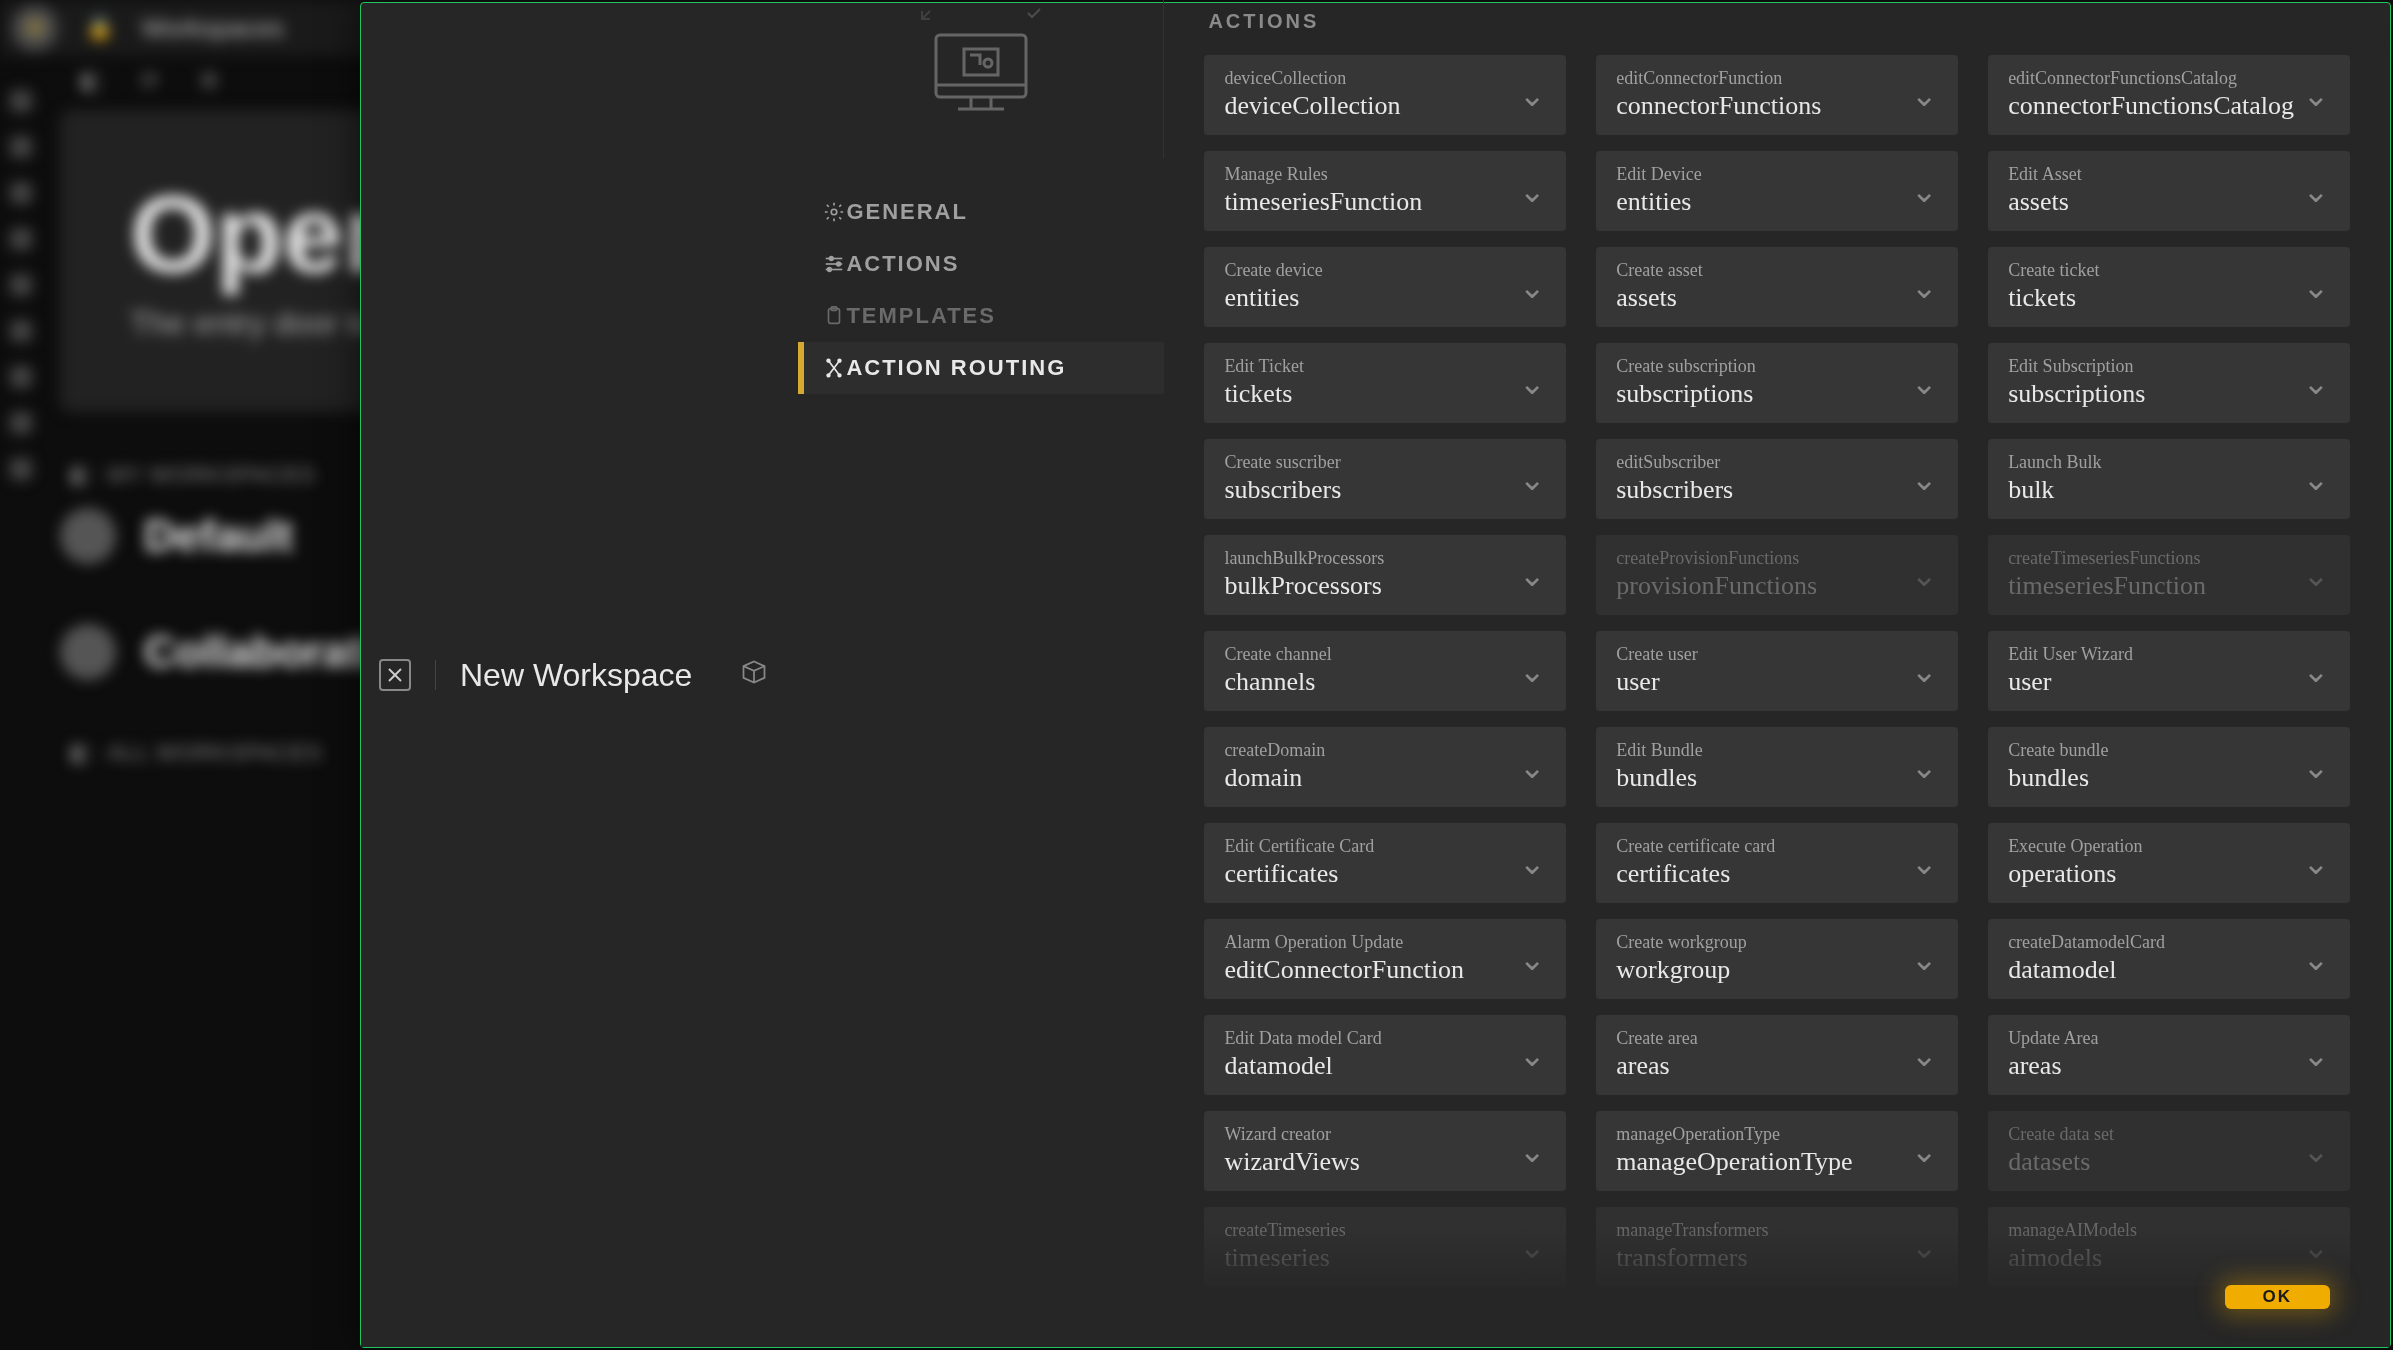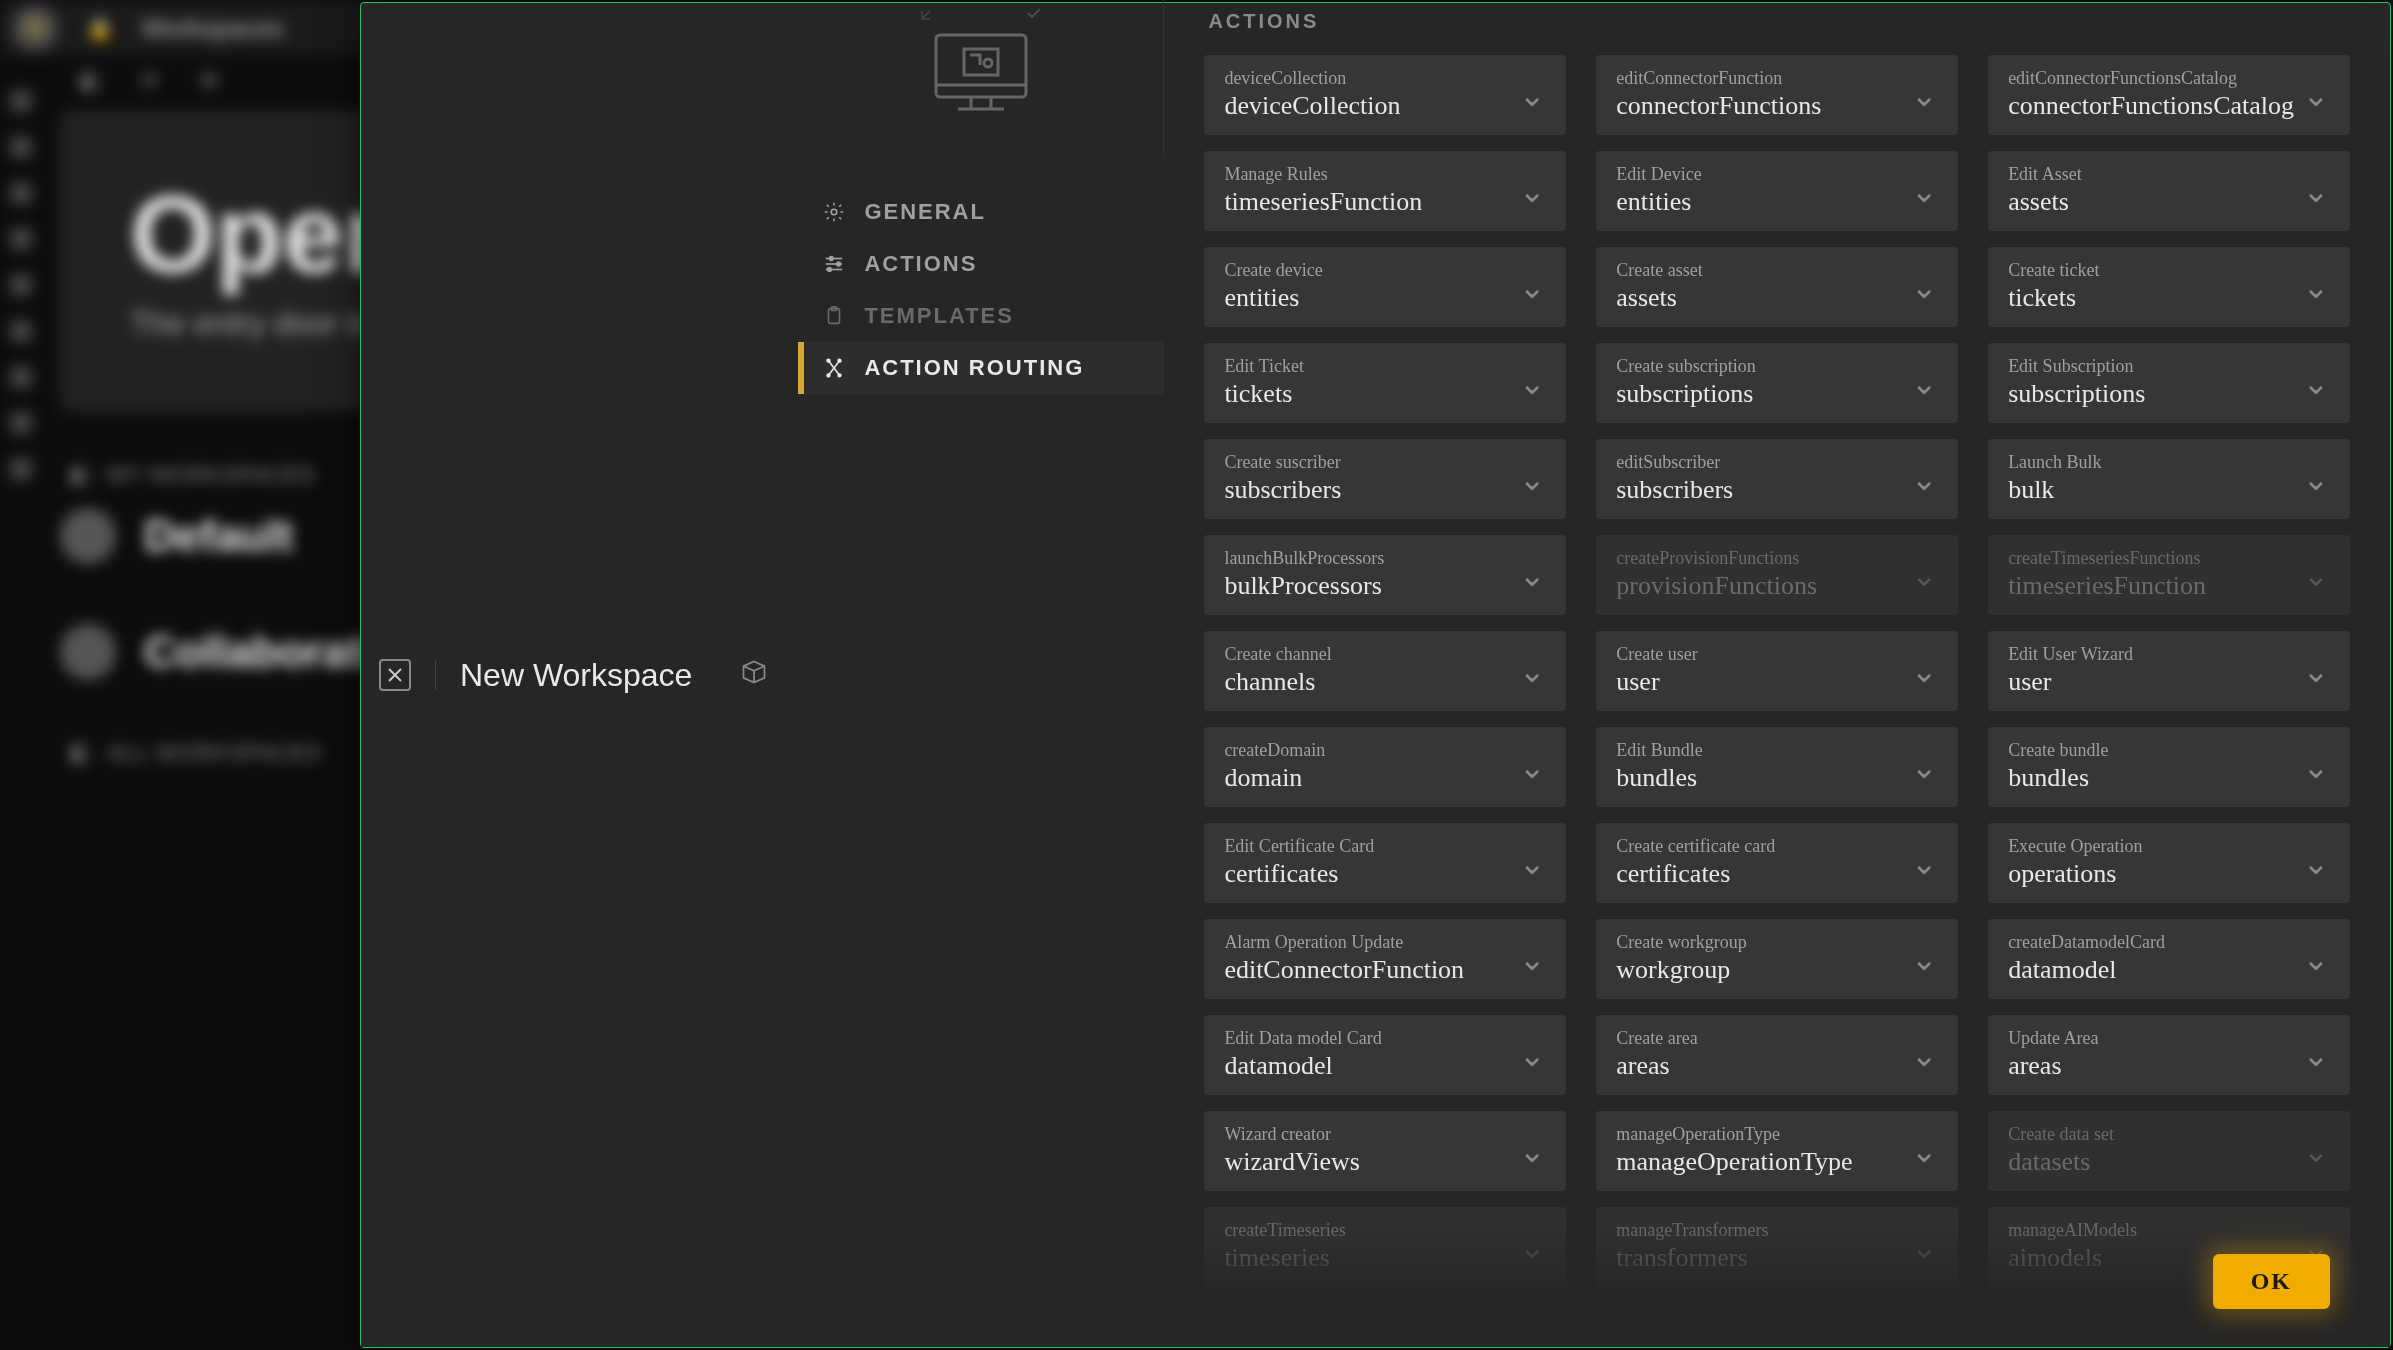--- a/index.html
+++ b/index.html
@@ -143,21 +143,20 @@
     border-right: 1px solid #333;
     position: relative;
   }
   .preview-svg { opacity: 0.55; }
 
   .nav-list { padding: 28px 0 0 0; }
   .nav-item {
     height: 52px;
     display: flex; align-items: center;
     padding: 0 0 0 24px;
-    gap: 18px;
     font-size: 22px; font-weight: 600; letter-spacing: 2px;
     color: var(--text-disabled);
     cursor: pointer;
     position: relative;
   }
   .nav-item.enabled { color: var(--text-secondary); }
   .nav-item.active {
     background: var(--bg-nav-active);
     color: var(--text-primary);
   }
@@ -231,26 +230,25 @@
     left: 0; right: 0; bottom: 0;
     height: 120px;
     background: linear-gradient(to bottom, rgba(38,38,38,0) 0%, rgba(38,38,38,0.9) 55%, rgba(38,38,38,1) 100%);
     pointer-events: none;
   }
   .ok-btn {
     position: absolute;
     right: 60px; bottom: 38px;
     background: var(--accent);
     color: #1a1a1a;
-    font-size: 24px; font-weight: 700; letter-spacing: 2px;
-    padding: 14px 38px;
+    font-size: 17px; font-weight: 700; letter-spacing: 2px;
+    padding: 2px 38px;
     border: none; border-radius: 6px;
     cursor: pointer;
     box-shadow: 0 0 24px 6px rgba(240,173,0,0.35);
-    font-family: Liberation Serif, serif;
   }
 </style>
 </head>
 <body>
 
 <div class="bg">
   <div class="bg-topbar">
     <div class="avatar-circle">O</div>
     <span class="bg-lock">🔒</span>
     <span class="bg-title">Workspaces</span>

